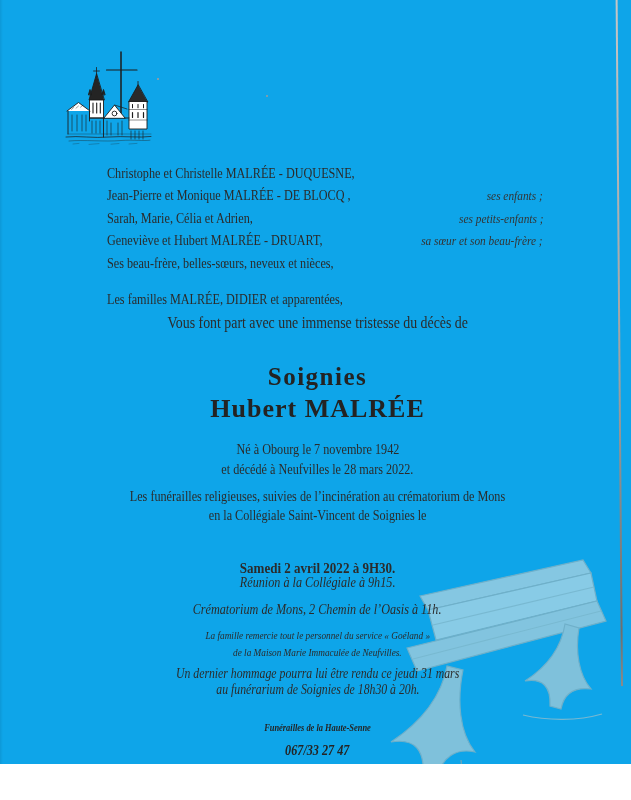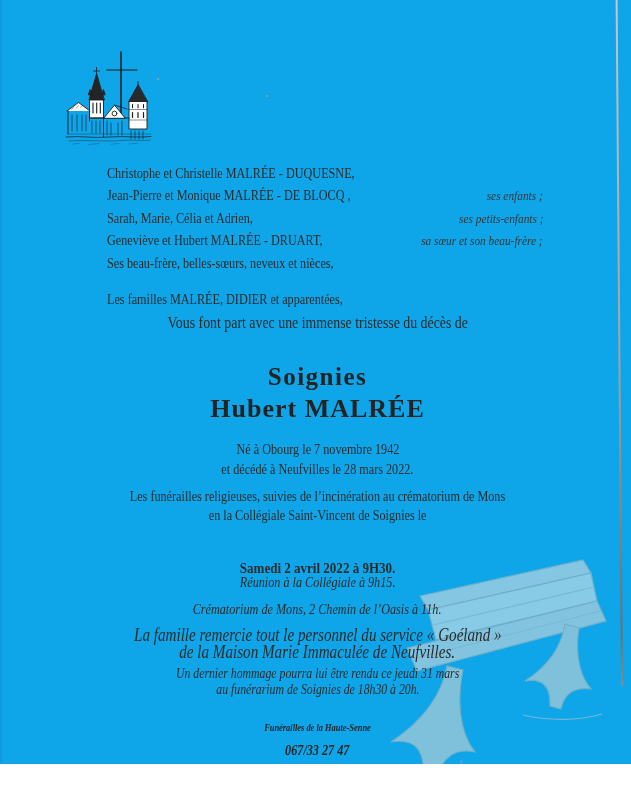--- a/index.html
+++ b/index.html
@@ -27,21 +27,21 @@
   .center { position:absolute; left:0; right:0; text-align:center; padding-left:4px; }
 
   .intro    { top:313px; font-size:16.5px; }
   .title1   { top:363px; font-size:25px; font-weight:bold; letter-spacing:1.5px; color:#232323; }
   .title2   { top:394px; font-size:26px; font-weight:bold; letter-spacing:1px; color:#232323; }
   .dates    { top:439px; font-size:14.5px; line-height:20px; }
   .para     { top:487px; font-size:14.5px; line-height:19px; }
   .samedi   { top:547px; font-size:15.5px; font-weight:bold;margin-top:12px; }
   .reunion  { top:574px; font-size:14.5px; font-style:italic; }
   .crema    { top:601px; font-size:14.5px; font-style:italic;text-align:center; }
-  .thanks   { top:627px; font-size:18px; font-style:italic; line-height:16.5px; }
+  .thanks   { top:627px; font-size:11px; font-style:italic; line-height:16.5px; }
   .tribute  { top:666px; font-size:14px; font-style:italic; line-height:16px; }
   .fh-name  { top:722px; font-size:10px; font-weight:bold; font-style:italic; color:#242424; }
   .fh-phone { top:742px; font-size:14.5px; font-weight:bold; font-style:italic; color:#242424; }
 
   .church-wrap { position:absolute; left:59px; top:49px; width:98px; height:103px; z-index:2; }
   .bench-wrap  { position:absolute; left:363px; top:554px; width:262px; height:246px; z-index:1; }
   .text-layer  { position:absolute; inset:0; z-index:3; }
 
   .scan-line-right {
     position:absolute; left:621px; top:0; width:2px; height:686px; z-index:4;

